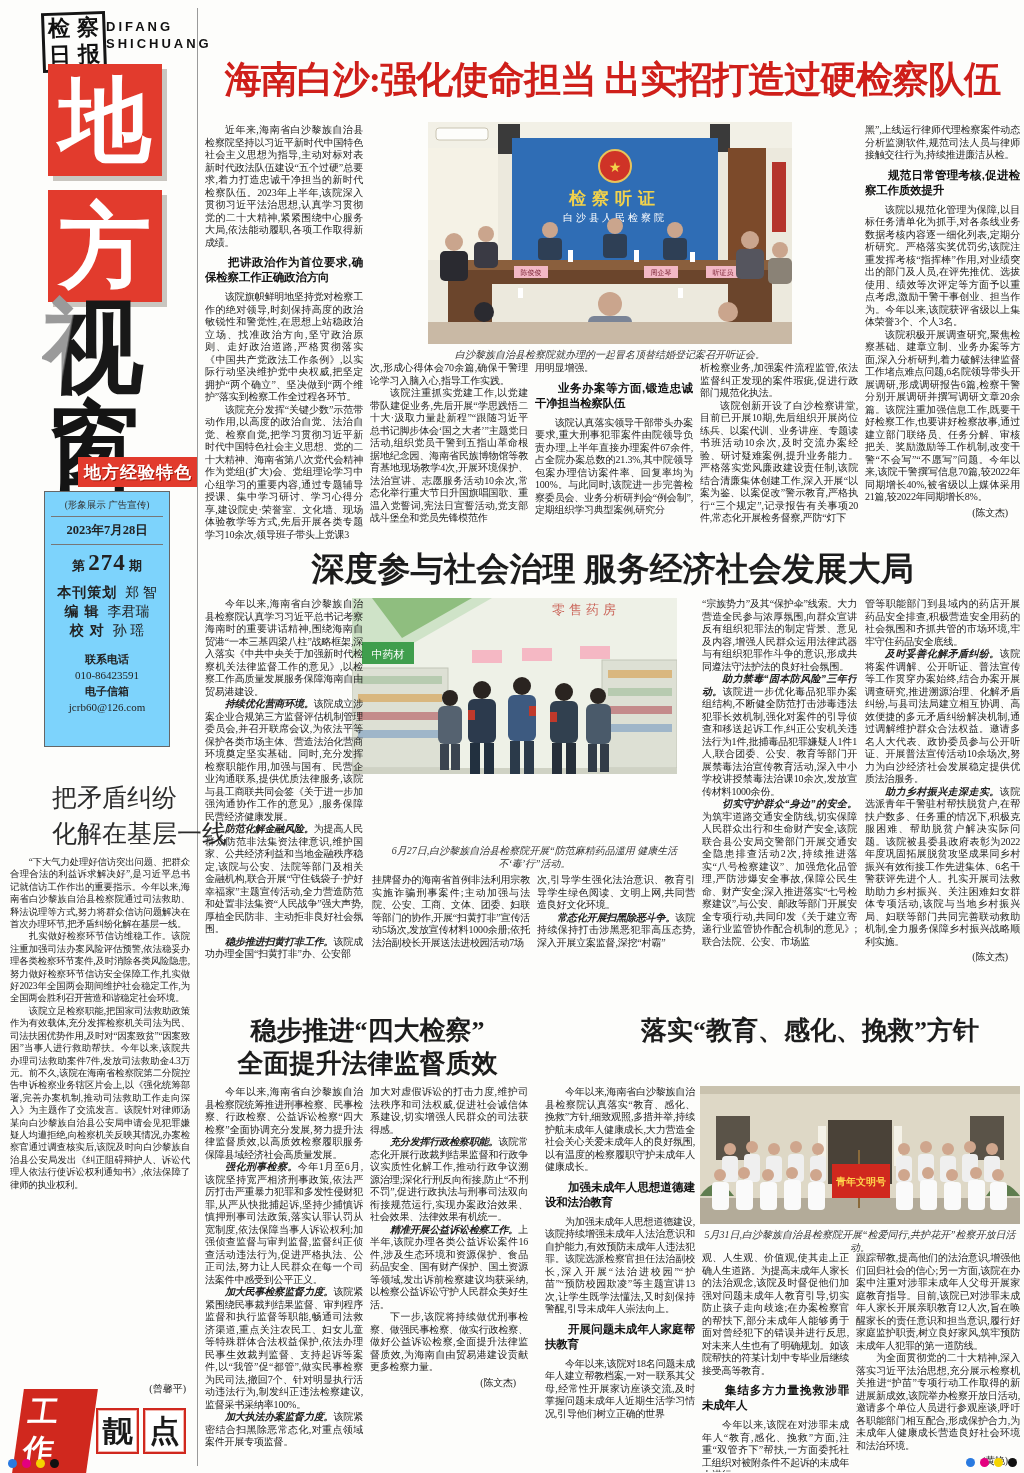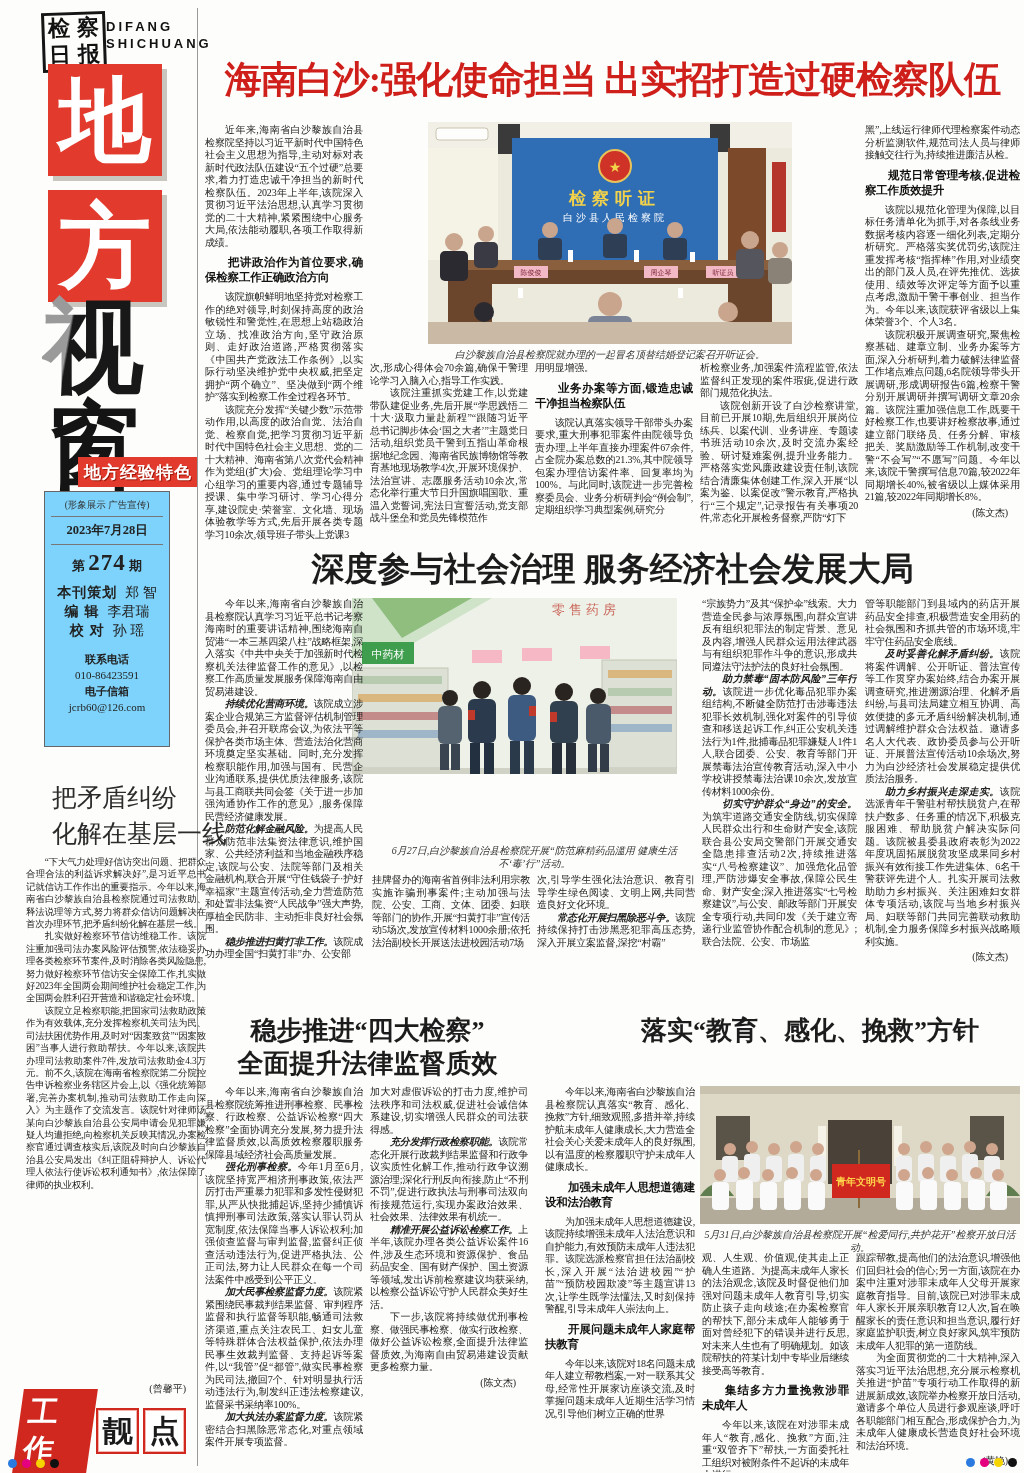--- a/index.html
+++ b/index.html
@@ -33,21 +33,21 @@
   
   #side-headline{left:6px;top:780px;width:186px;text-align:left;font-size:25px;line-height:36px;color:#2b2b2b;margin-left:46px;}
   .col{position:absolute;font-size:10px;line-height:12.5px;text-align:justify;overflow:hidden;color:#232323;
        letter-spacing:-0.2px;}
   .col p{margin:0;text-indent:2em;}
   .col p.cont{text-indent:0;}
   .col h4.sub{font-family:"Liberation Sans",sans-serif;font-weight:bold;font-size:11.5px;line-height:15px;
               margin:6px 0;text-indent:2em;color:#111;}
   .col .lead{font-weight:bold;font-style:italic;}
   .col p.byline{text-align:right;text-indent:0;padding-right:12px;margin-top:3px;}
-  #side-body{left:26px;top:856px;width:180px;height:524px;font-size:9.4px;line-height:12.4px;}
+  #side-body{left:10px;top:856px;width:180px;height:524px;font-size:9.4px;line-height:12.4px;}
   #side-byline{left:10px;top:1382px;width:176px;text-align:right;font-size:10px;}
   
   #worklogo{left:18px;top:1406px;width:168px;height:50px;display:flex;align-items:center;}
   #worklogo .redpar{background:#d0281e;color:#fff;transform:skewX(-8deg);padding:4px 8px;
                     font-family:"Liberation Sans",sans-serif;font-weight:900;font-size:30px;line-height:38px;}
   #worklogo .charbox{width:40px;height:42px;border:2px solid #d0281e;margin-left:4px;display:flex;align-items:center;
                      justify-content:center;font-size:30px;font-weight:bold;color:#1a1a1a;
                      background:linear-gradient(#fff,#fff) , #fff;box-shadow:inset 0 0 0 1px #f3b6af;}
   .dots{display:flex;gap:5px;}
   .dots i{width:9px;height:9px;border-radius:50%;display:block;}

